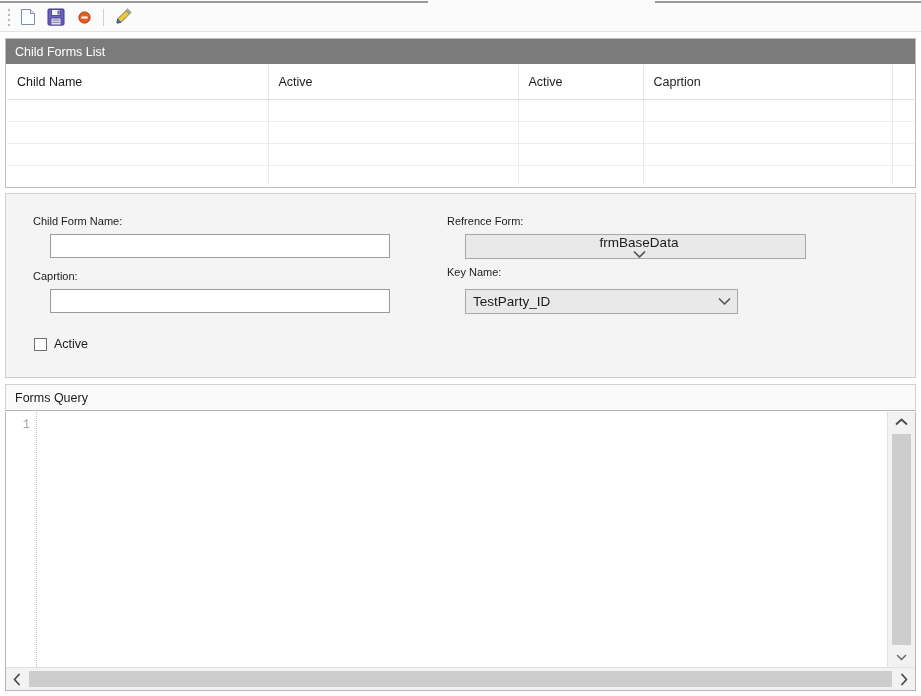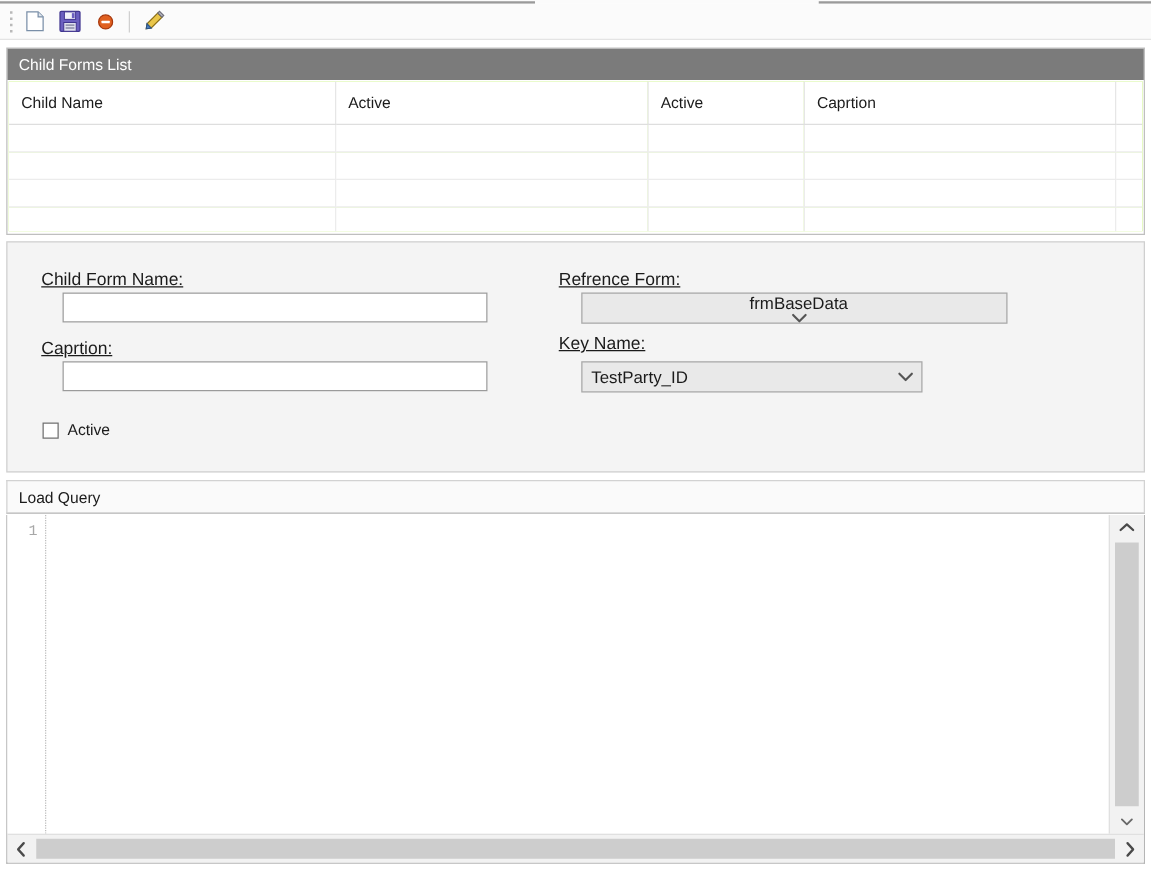--- a/index.html
+++ b/index.html
@@ -88,21 +88,21 @@
     font-size: 12.5px;
     display: flex;
     align-items: center;
     padding-left: 9px;
     box-sizing: border-box;
   }
   .grid {
     position: absolute;
     left: 1px; top: 26px;
     width: 907px; height: 120px;
-    background: #bef264;
+    background: #b91c1c;
     overflow: hidden;
   }
   .grid table {
     border-collapse: collapse;
     width: 907px;
     table-layout: fixed;
   }
   .grid th {
     height: 34px;
     font-weight: normal;
@@ -129,24 +129,23 @@
   .formpanel {
     position: absolute;
     left: 5px; top: 193px;
     width: 911px; height: 185px;
     background: #f4f4f4;
     border: 1px solid #cfcfcf;
     box-sizing: border-box;
   }
   .field-label {
     position: absolute;
-    font-size: 14px;
+    font-size: 11px;
     color: #1b1b1b;
     white-space: nowrap;
-    text-decoration: underline;
   }
   .txtbox {
     position: absolute;
     background: #ffffff;
     border: 1px solid #9b9b9b;
     box-sizing: border-box;
     font-family: "Liberation Sans", sans-serif;
     font-size: 13px;
     color: #1b1b1b;
     padding: 0 4px;
@@ -431,21 +430,21 @@
       </svg>
     </span>
   </div>
 
   <div class="chkrow" style="left:28px; top:143px;">
     <span class="chkbox"></span>
     <span class="chklabel">Active</span>
   </div>
 </div>
 
-<div class="lq-header">Load Query</div>
+<div class="lq-header">Forms Query</div>
 
 <div class="editor-wrap">
 
   <div class="editor-surface">
     <div class="gutter">
       <span class="lineno">1</span>
     </div>
     <div class="gutter-divider"></div>
     <div class="code-area"></div>
   </div>

